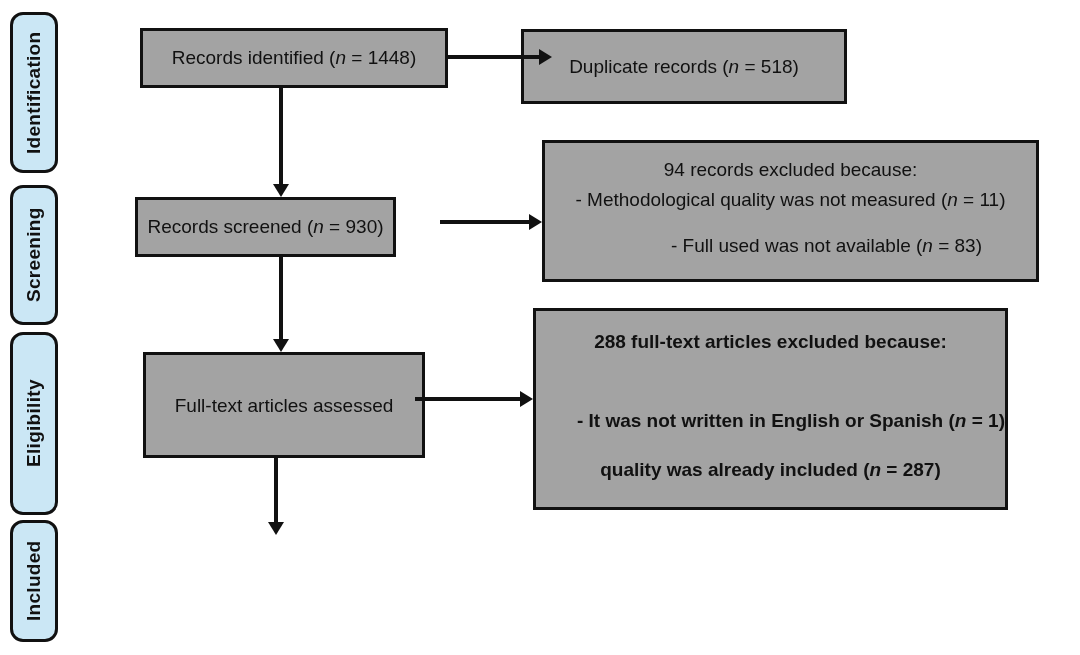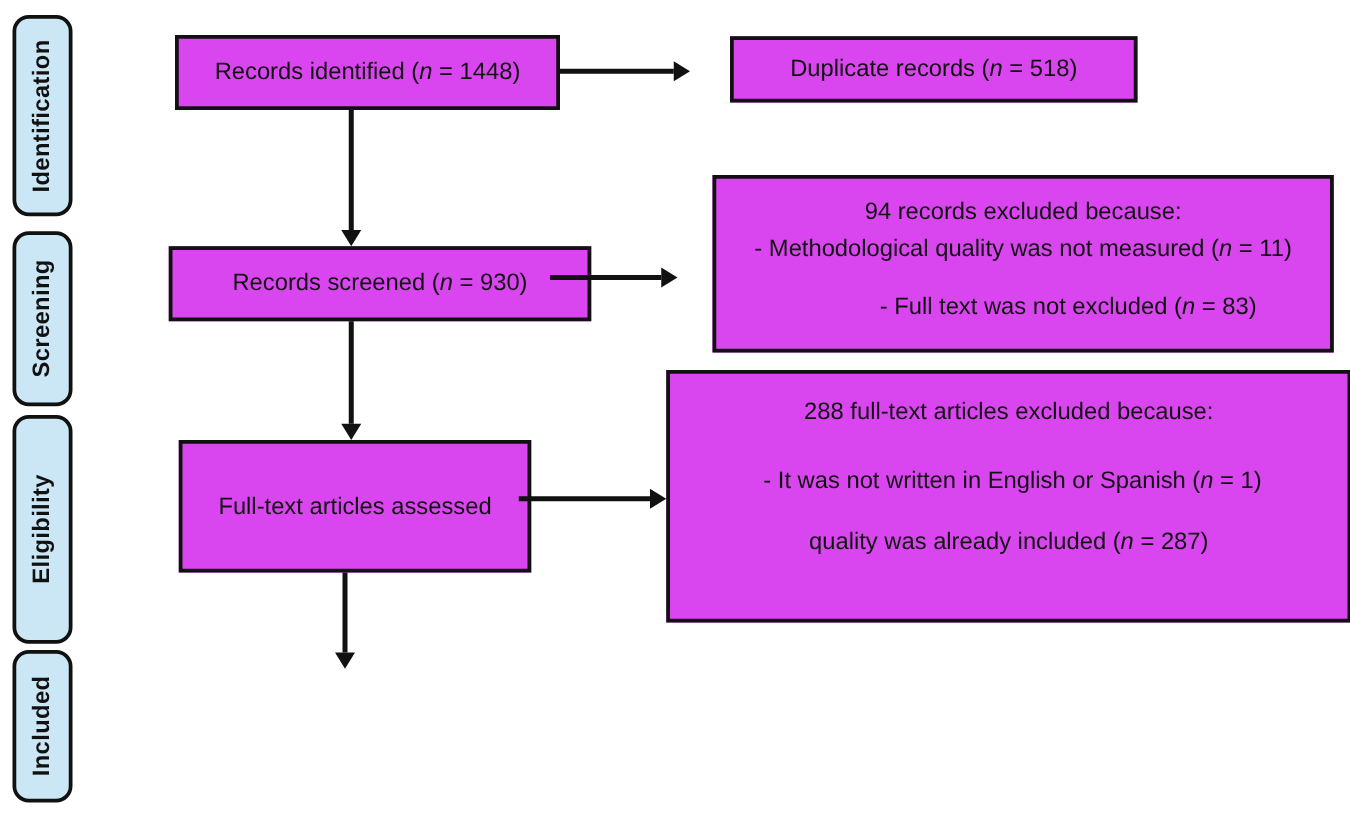--- a/index.html
+++ b/index.html
@@ -32,46 +32,46 @@
     letter-spacing: 0.3px;
   }
   .stage-identification { top: 12px;  height: 161px; }
   .stage-screening      { top: 185px; height: 140px; }
   .stage-eligibility    { top: 332px; height: 183px; }
   .stage-included       { top: 520px; height: 122px; }
 
   
   .fbox {
     position: absolute;
-    background: #d946ef;
+    background: #a3a3a3;
     border: 3px solid #111111;
     font-size: 19px;
     line-height: 30px;
     text-align: center;
   }
   .fbox.centered {
     display: flex;
     flex-direction: column;
     align-items: center;
     justify-content: center;
   }
   .box-identified { left: 140px; top: 28px;  width: 308px; height: 60px; }
-  .box-duplicates { left: 584px; top: 29px;  width: 326px; height: 53px; }
-  .box-screened   { left: 135px; top: 197px; width: 338px; height: 60px; }
-  .box-excl1      { left: 542px; top: 140px; width: 497px; height: 142px; padding-top: 12px; margin-left: 28px; }
+  .box-duplicates { left: 521px; top: 29px;  width: 326px; height: 75px; }
+  .box-screened   { left: 135px; top: 197px; width: 261px; height: 60px; }
+  .box-excl1      { left: 542px; top: 140px; width: 497px; height: 142px; padding-top: 12px; }
   .box-assessed   { left: 143px; top: 352px; width: 282px; height: 106px; line-height: 33px; }
-  .box-excl2      { left: 533px; top: 296px; width: 548px; height: 202px; padding-top: 16px; }
+  .box-excl2      { left: 533px; top: 308px; width: 475px; height: 202px; padding-top: 16px; font-weight: bold; }
   .box-included   { left: 140px; top: 535px; width: 282px; height: 53px; }
 
   .line-row { display: block; }
   .sp16 { height: 16px; }
   .sp25 { height: 25px; }
   .sp19 { height: 19px; }
   .indent-right { transform: translateX(36px); }
-  .align-left { text-align: center; padding-left: 6px; }
+  .align-left { text-align: right; padding-left: 6px; margin-top: 24px; }
   .nit { font-style: italic; }
 
   
   .aline { position: absolute; background: #111111; }
   .ahead { position: absolute; width: 0; height: 0; }
   .ahead.right {
     border-top: 8px solid transparent;
     border-bottom: 8px solid transparent;
     border-left: 13px solid #111111;
   }
@@ -108,21 +108,21 @@
   </div>
 
   <div class="fbox centered box-screened">
     <div class="line-row"><span>Records screened (</span><span class="nit">n</span><span> = 930)</span></div>
   </div>
 
   <div class="fbox box-excl1">
     <div class="line-row"><span>94 records excluded because:</span></div>
     <div class="line-row"><span>- Methodological quality was not measured (</span><span class="nit">n</span><span> = 11)</span></div>
     <div class="sp16"></div>
-    <div class="line-row indent-right"><span>- Full text was not excluded (</span><span class="nit">n</span><span> = 83)</span></div>
+    <div class="line-row indent-right"><span>- Full used was not available (</span><span class="nit">n</span><span> = 83)</span></div>
   </div>
 
   <div class="fbox centered box-assessed">
     <div class="line-row"><span>Full-text articles assessed</span></div>
   </div>
 
   <div class="fbox box-excl2">
     <div class="line-row"><span>288 full-text articles excluded because:</span></div>
     <div class="sp25"></div>
     <div class="line-row align-left"><span>- It was not written in English or Spanish (</span><span class="nit">n</span><span> = 1)</span></div>

